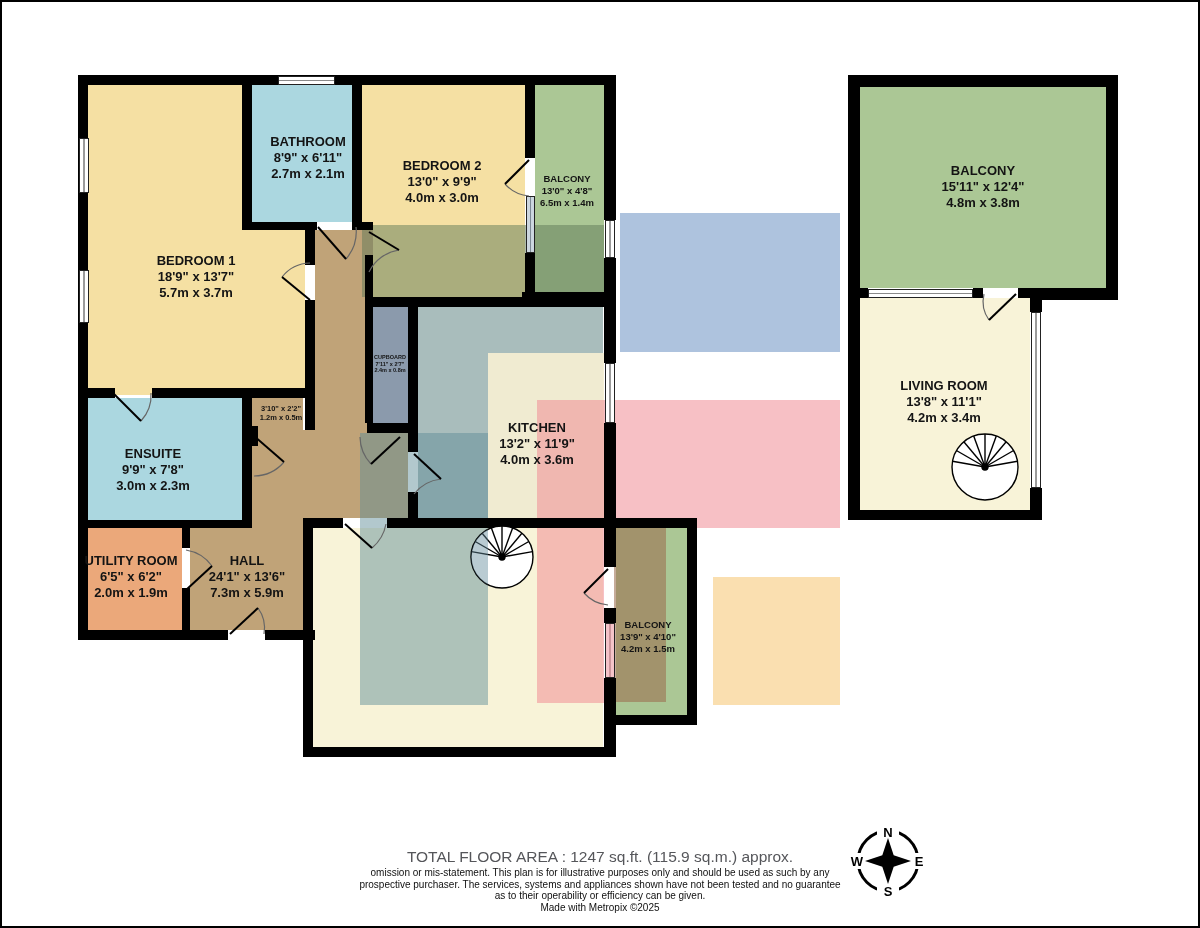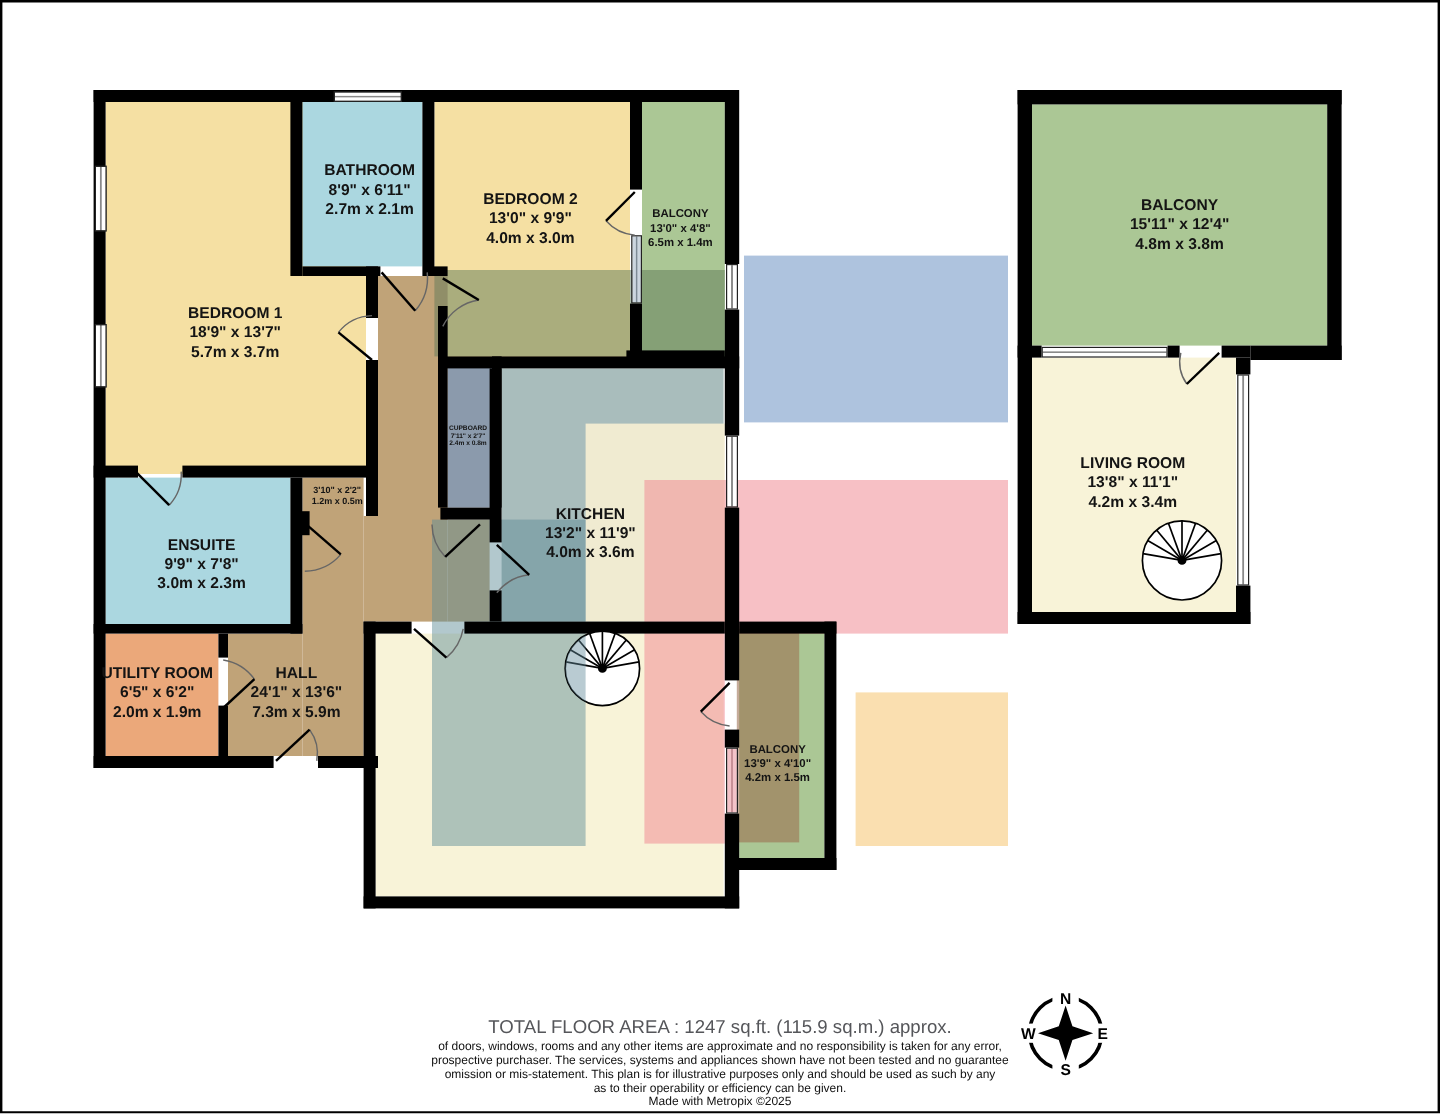--- a/index.html
+++ b/index.html
@@ -231,26 +231,26 @@
   </div>
   <div class="label lbl-xxs" style="left:390px;top:364px">
     <div>CUPBOARD</div>
     <div>7'11"  x 2'7"</div>
     <div>2.4m  x 0.8m</div>
   </div>
   <div class="label lbl-xs" style="left:281px;top:413px">
     <div>3'10"  x 2'2"</div>
     <div>1.2m  x 0.5m</div>
   </div>
-  <div class="label lbl-md" style="left:492px;top:444px">
+  <div class="label lbl-md" style="left:537px;top:444px">
     <div>KITCHEN</div>
     <div>13'2"  x 11'9"</div>
     <div>4.0m  x 3.6m</div>
   </div>
-  <div class="label lbl-md" style="left:168px;top:470px">
+  <div class="label lbl-md" style="left:153px;top:470px">
     <div>ENSUITE</div>
     <div>9'9"  x 7'8"</div>
     <div>3.0m  x 2.3m</div>
   </div>
   <div class="label lbl-md" style="left:131px;top:577px">
     <div>UTILITY ROOM</div>
     <div>6'5"  x 6'2"</div>
     <div>2.0m  x 1.9m</div>
   </div>
   <div class="label lbl-md" style="left:247px;top:577px">
@@ -269,20 +269,19 @@
     <div>4.8m  x 3.8m</div>
   </div>
   <div class="label lbl-md" style="left:944px;top:402px">
     <div>LIVING ROOM</div>
     <div>13'8"  x 11'1"</div>
     <div>4.2m  x 3.4m</div>
   </div>
 
   <div id="footer-total">TOTAL FLOOR AREA : 1247 sq.ft. (115.9 sq.m.) approx.</div>
   <div id="footer-disclaimer">
-    <div>of doors, windows, rooms and any other items are approximate and no responsibility is taken for any error,</div>
+    <div>omission or mis-statement. This plan is for illustrative purposes only and should be used as such by any</div>
     <div>prospective purchaser. The services, systems and appliances shown have not been tested and no guarantee</div>
-    <div>omission or mis-statement. This plan is for illustrative purposes only and should be used as such by any</div>
     <div>as to their operability or efficiency can be given.</div>
     <div>Made with Metropix ©2025</div>
   </div>
 
 </div>
 
 </body></html>

